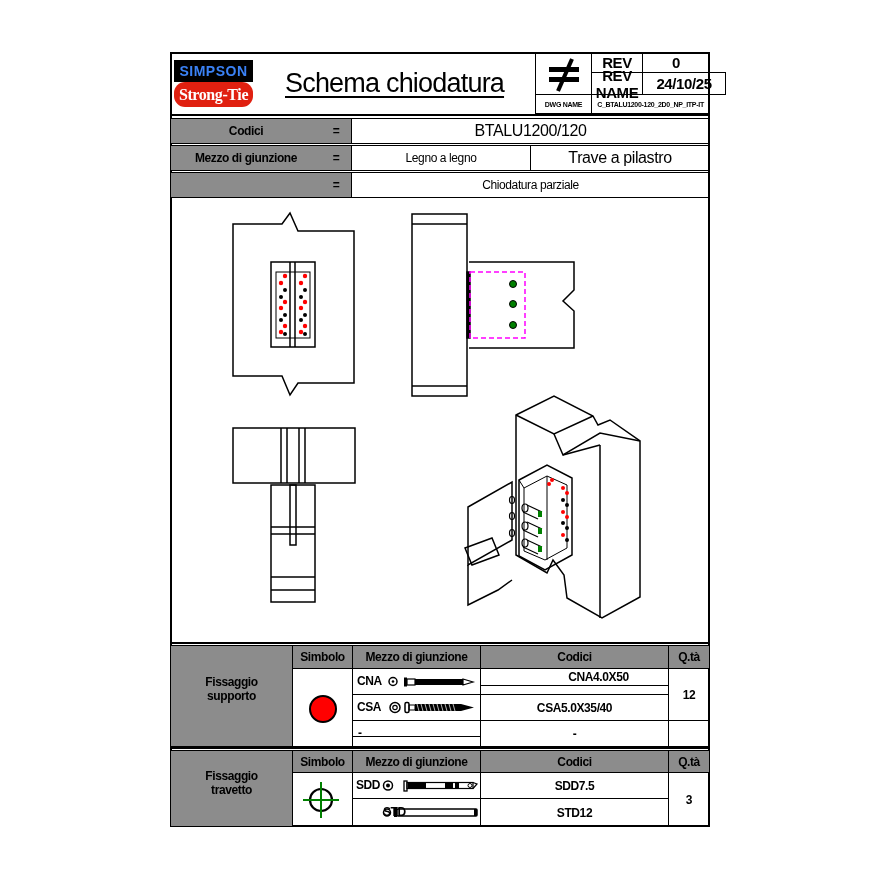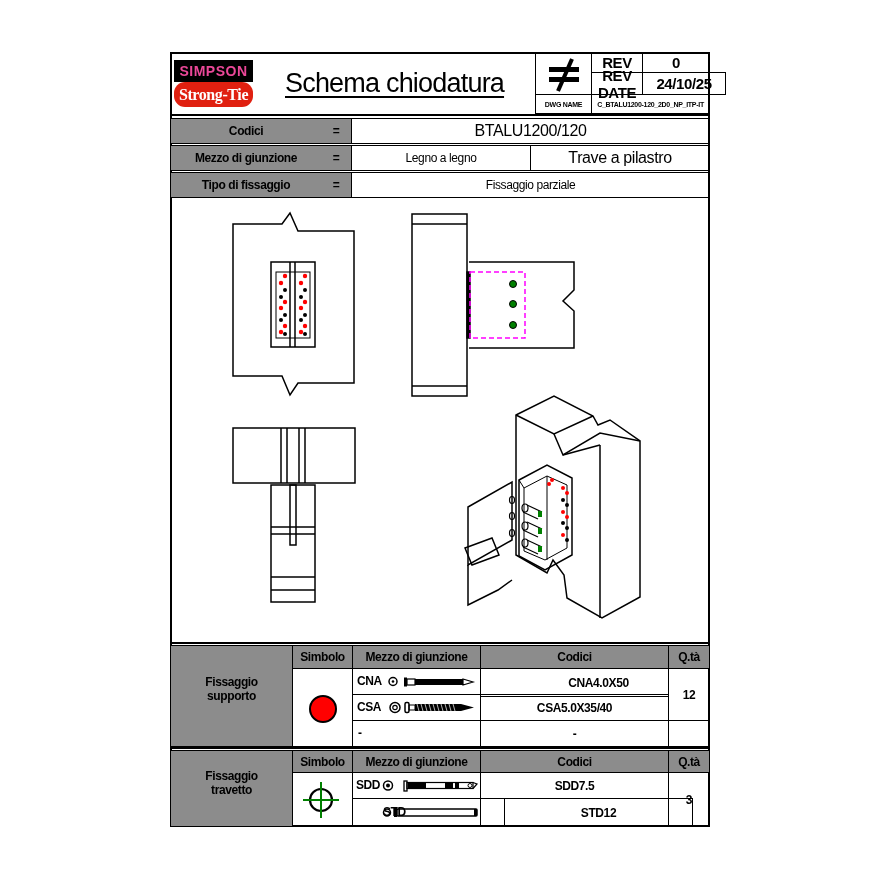--- a/index.html
+++ b/index.html
@@ -7,21 +7,21 @@
          font-family: "Liberation Sans", sans-serif; color: #000; }
   .frame { position: absolute; left: 170px; top: 52px; width: 540px; height: 775px;
            box-sizing: border-box; border: 2px solid #000; }
   .abs { position: absolute; box-sizing: border-box; }
   .b { border: 1.5px solid #000; }
   .grey { background: #8c8c8c; }
   .txt { display: flex; align-items: center; justify-content: center; text-align: center;
          font-weight: bold; font-size: 12px; letter-spacing: -0.4px; }
   .norm { font-weight: normal; }
   
-  .logo-top { background: #000; color: #ec4899; font-size: 14px; font-weight: bold;
+  .logo-top { background: #000; color: #3b82f6; font-size: 14px; font-weight: bold;
               letter-spacing: 0.5px; }
   .logo-bot { background: #e02010; color: #fff; font-family: "Liberation Serif", serif;
               font-size: 16px; font-weight: bold; }
   .title { font-size: 27px; font-weight: normal; text-decoration: underline;
            text-underline-offset: 4px; letter-spacing: -0.8px; justify-content: flex-start; }
   .small { font-size: 15px; }
   .tiny { font-size: 7px; letter-spacing: -0.3px; }
   svg { position: absolute; overflow: visible; }
 </style>
 </head>
@@ -35,44 +35,43 @@
 
 <div class="abs b" style="left:535px;top:52px;width:57px;height:43px;">
   <svg width="57" height="43">
     <rect x="13" y="14" width="30" height="5" fill="#000"></rect>
     <rect x="13" y="24" width="30" height="5" fill="#000"></rect>
     <line x1="36" y1="6" x2="22" y2="38" stroke="#000" stroke-width="4"></line>
   </svg>
 </div>
 <div class="abs b txt small" style="left:591px;top:52px;width:52px;height:21px;">REV</div>
 <div class="abs b txt small" style="left:642px;top:52px;width:68px;height:21px;">0</div>
-<div class="abs b txt small" style="left:591px;top:72px;width:52px;height:23px;">REV DATE</div>
+<div class="abs b txt small" style="left:591px;top:72px;width:52px;height:23px;">REV NAME</div>
 <div class="abs b txt small" style="left:642px;top:72px;width:84px;height:23px;">24/10/25</div>
 <div class="abs b txt tiny" style="left:535px;top:94px;width:57px;height:20px;">DWG NAME</div>
 <div class="abs b txt tiny" style="left:591px;top:94px;width:119px;height:20px;">C_BTALU1200-120_2D0_NP_ITP-IT</div>
 <div class="abs" style="left:170px;top:114px;width:540px;height:4px;border-top:2px solid #000;"></div>
 
 <div class="abs b grey" style="left:170px;top:118px;width:182px;height:26px;">
   <div class="abs txt" style="left:0;top:0;width:150px;height:24px;">Codici</div>
   <div class="abs txt" style="left:152px;top:0;width:26px;height:24px;">=</div>
 </div>
 <div class="abs b txt norm" style="left:351px;top:118px;width:359px;height:26px;font-size:16px;">BTALU1200/120</div>
 
 <div class="abs b grey" style="left:170px;top:145px;width:182px;height:26px;">
   <div class="abs txt" style="left:0;top:0;width:150px;height:24px;">Mezzo di giunzione</div>
   <div class="abs txt" style="left:152px;top:0;width:26px;height:24px;">=</div>
 </div>
 <div class="abs b txt norm" style="left:351px;top:145px;width:180px;height:26px;font-size:12px;">Legno a legno</div>
 <div class="abs b txt norm" style="left:530px;top:145px;width:180px;height:26px;font-size:16px;">Trave a pilastro</div>
 
 <div class="abs b grey" style="left:170px;top:172px;width:182px;height:26px;">
-  <div class="abs txt" style="left:0;top:0;width:150px;height:24px;">Tipo di fissaggio</div>
   <div class="abs txt" style="left:152px;top:0;width:26px;height:24px;">=</div>
 </div>
-<div class="abs b txt norm" style="left:351px;top:172px;width:359px;height:26px;font-size:12px;">Fissaggio parziale</div>
+<div class="abs b txt norm" style="left:351px;top:172px;width:359px;height:26px;font-size:12px;">Chiodatura parziale</div>
 
 <svg style="left:0;top:0;" width="880" height="880">
   <g stroke="#000" stroke-width="1.5" fill="none">
 
     <g>
       <path d="M233,224 L282,224 L290,213 L298,231 L354,231 L354,383 L298,383 L290,395 L282,376 L233,376 Z"></path>
       <rect x="271" y="262" width="44" height="85"></rect>
       <rect x="276" y="272" width="34" height="66" stroke-width="1"></rect>
       <line x1="290" y1="262" x2="290" y2="347"></line>
       <line x1="295" y1="262" x2="295" y2="347"></line>
@@ -200,23 +199,23 @@
   <span class="abs txt" style="left:4px;top:0;height:24px;">CNA</span>
   <svg width="129" height="27">
     <circle cx="40" cy="12.5" r="4" fill="none" stroke="#000" stroke-width="1.5"></circle>
     <circle cx="40" cy="12.5" r="1.3" fill="#000"></circle>
     <rect x="51" y="8.5" width="3" height="9" fill="#000"></rect>
     <rect x="54" y="10" width="8" height="6" fill="none" stroke="#000" stroke-width="1.2"></rect>
     <rect x="62" y="10" width="48" height="6" fill="#000"></rect>
     <path d="M110,10 L120,13 L110,16 Z" fill="none" stroke="#000" stroke-width="1.2"></path>
   </svg>
 </div>
-<div class="abs b txt" style="left:480px;top:668px;width:189px;height:29px;padding-left:48px;">CNA4.0X50</div>
-
-<div class="abs b" style="left:352px;top:694px;width:129px;height:27px;">
+<div class="abs b txt" style="left:480px;top:668px;width:189px;height:18px;padding-left:48px;">CNA4.0X50</div>
+
+<div class="abs b" style="left:352px;top:694px;width:129px;height:43px;">
   <span class="abs txt" style="left:4px;top:0;height:24px;">CSA</span>
   <svg width="129" height="27">
     <circle cx="42" cy="12.5" r="5" fill="none" stroke="#000" stroke-width="1.5"></circle>
     <circle cx="42" cy="12.5" r="2.2" fill="none" stroke="#000" stroke-width="1.2"></circle>
     <rect x="52" y="7.5" width="4" height="10" rx="1.5" fill="none" stroke="#000" stroke-width="1.5"></rect>
     <rect x="56" y="10" width="6" height="5" fill="none" stroke="#000" stroke-width="1"></rect>
     <rect x="62" y="9" width="46" height="7" fill="#000"></rect>
     <path d="M64,9 L66,16 M68,9 L70,16 M72,9 L74,16 M76,9 L78,16 M80,9 L82,16 M84,9 L86,16 M88,9 L90,16 M92,9 L94,16 M96,9 L98,16 M100,9 L102,16" stroke="#fff" stroke-width="0.7"></path>
     <path d="M108,9 L121,12.5 L108,16 Z" fill="#000"></path>
   </svg>
@@ -265,14 +264,14 @@
 
 <div class="abs b" style="left:352px;top:798px;width:129px;height:29px;">
   <span class="abs txt" style="left:18px;top:0;height:26px;margin-left:12px;">STD</span>
   <svg width="129" height="29">
     <circle cx="34" cy="13.5" r="3.5" fill="none" stroke="#000" stroke-width="1.5"></circle>
     <rect x="41" y="9" width="3" height="9" fill="#000"></rect>
     <rect x="44" y="10" width="80" height="7" rx="1" fill="none" stroke="#000" stroke-width="1.5"></rect>
     <rect x="121" y="10" width="3" height="7" fill="#000"></rect>
   </svg>
 </div>
-<div class="abs b txt" style="left:504px;top:798px;width:189px;height:29px;">STD12</div>
+<div class="abs b txt" style="left:480px;top:798px;width:189px;height:29px;">STD12</div>
 <div class="abs b txt" style="left:668px;top:772px;width:42px;height:55px;">3</div>
 
 </body></html>

